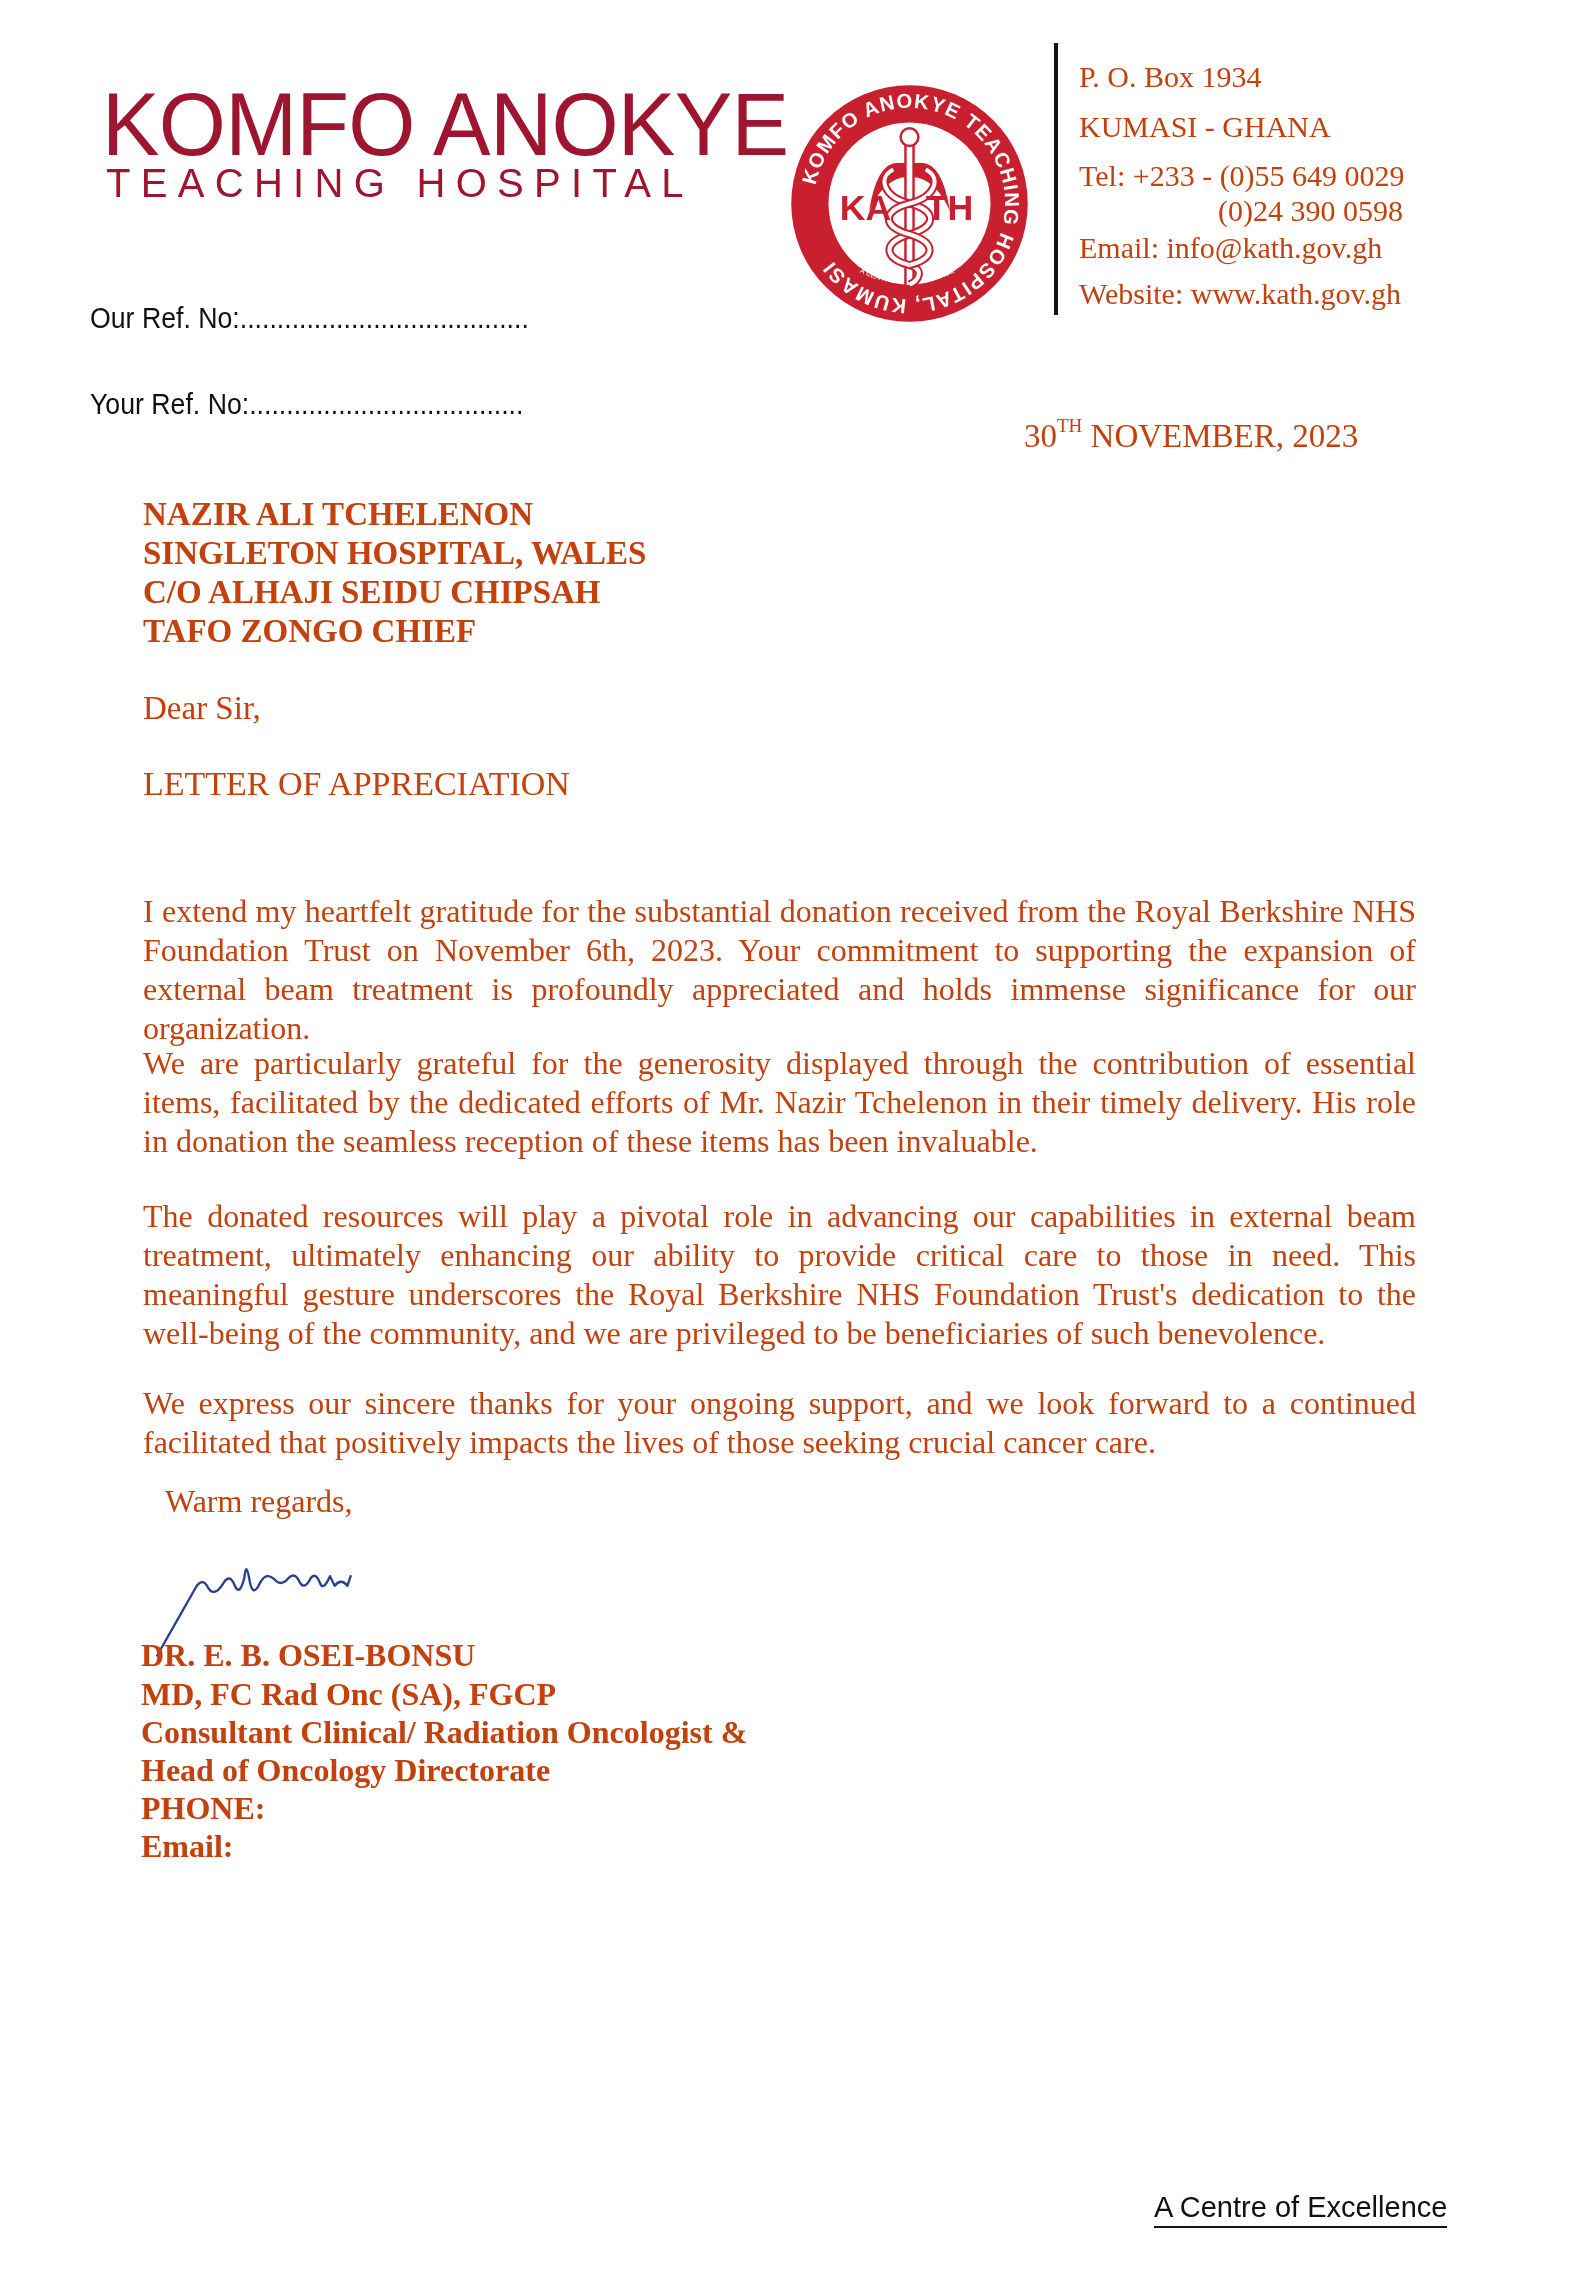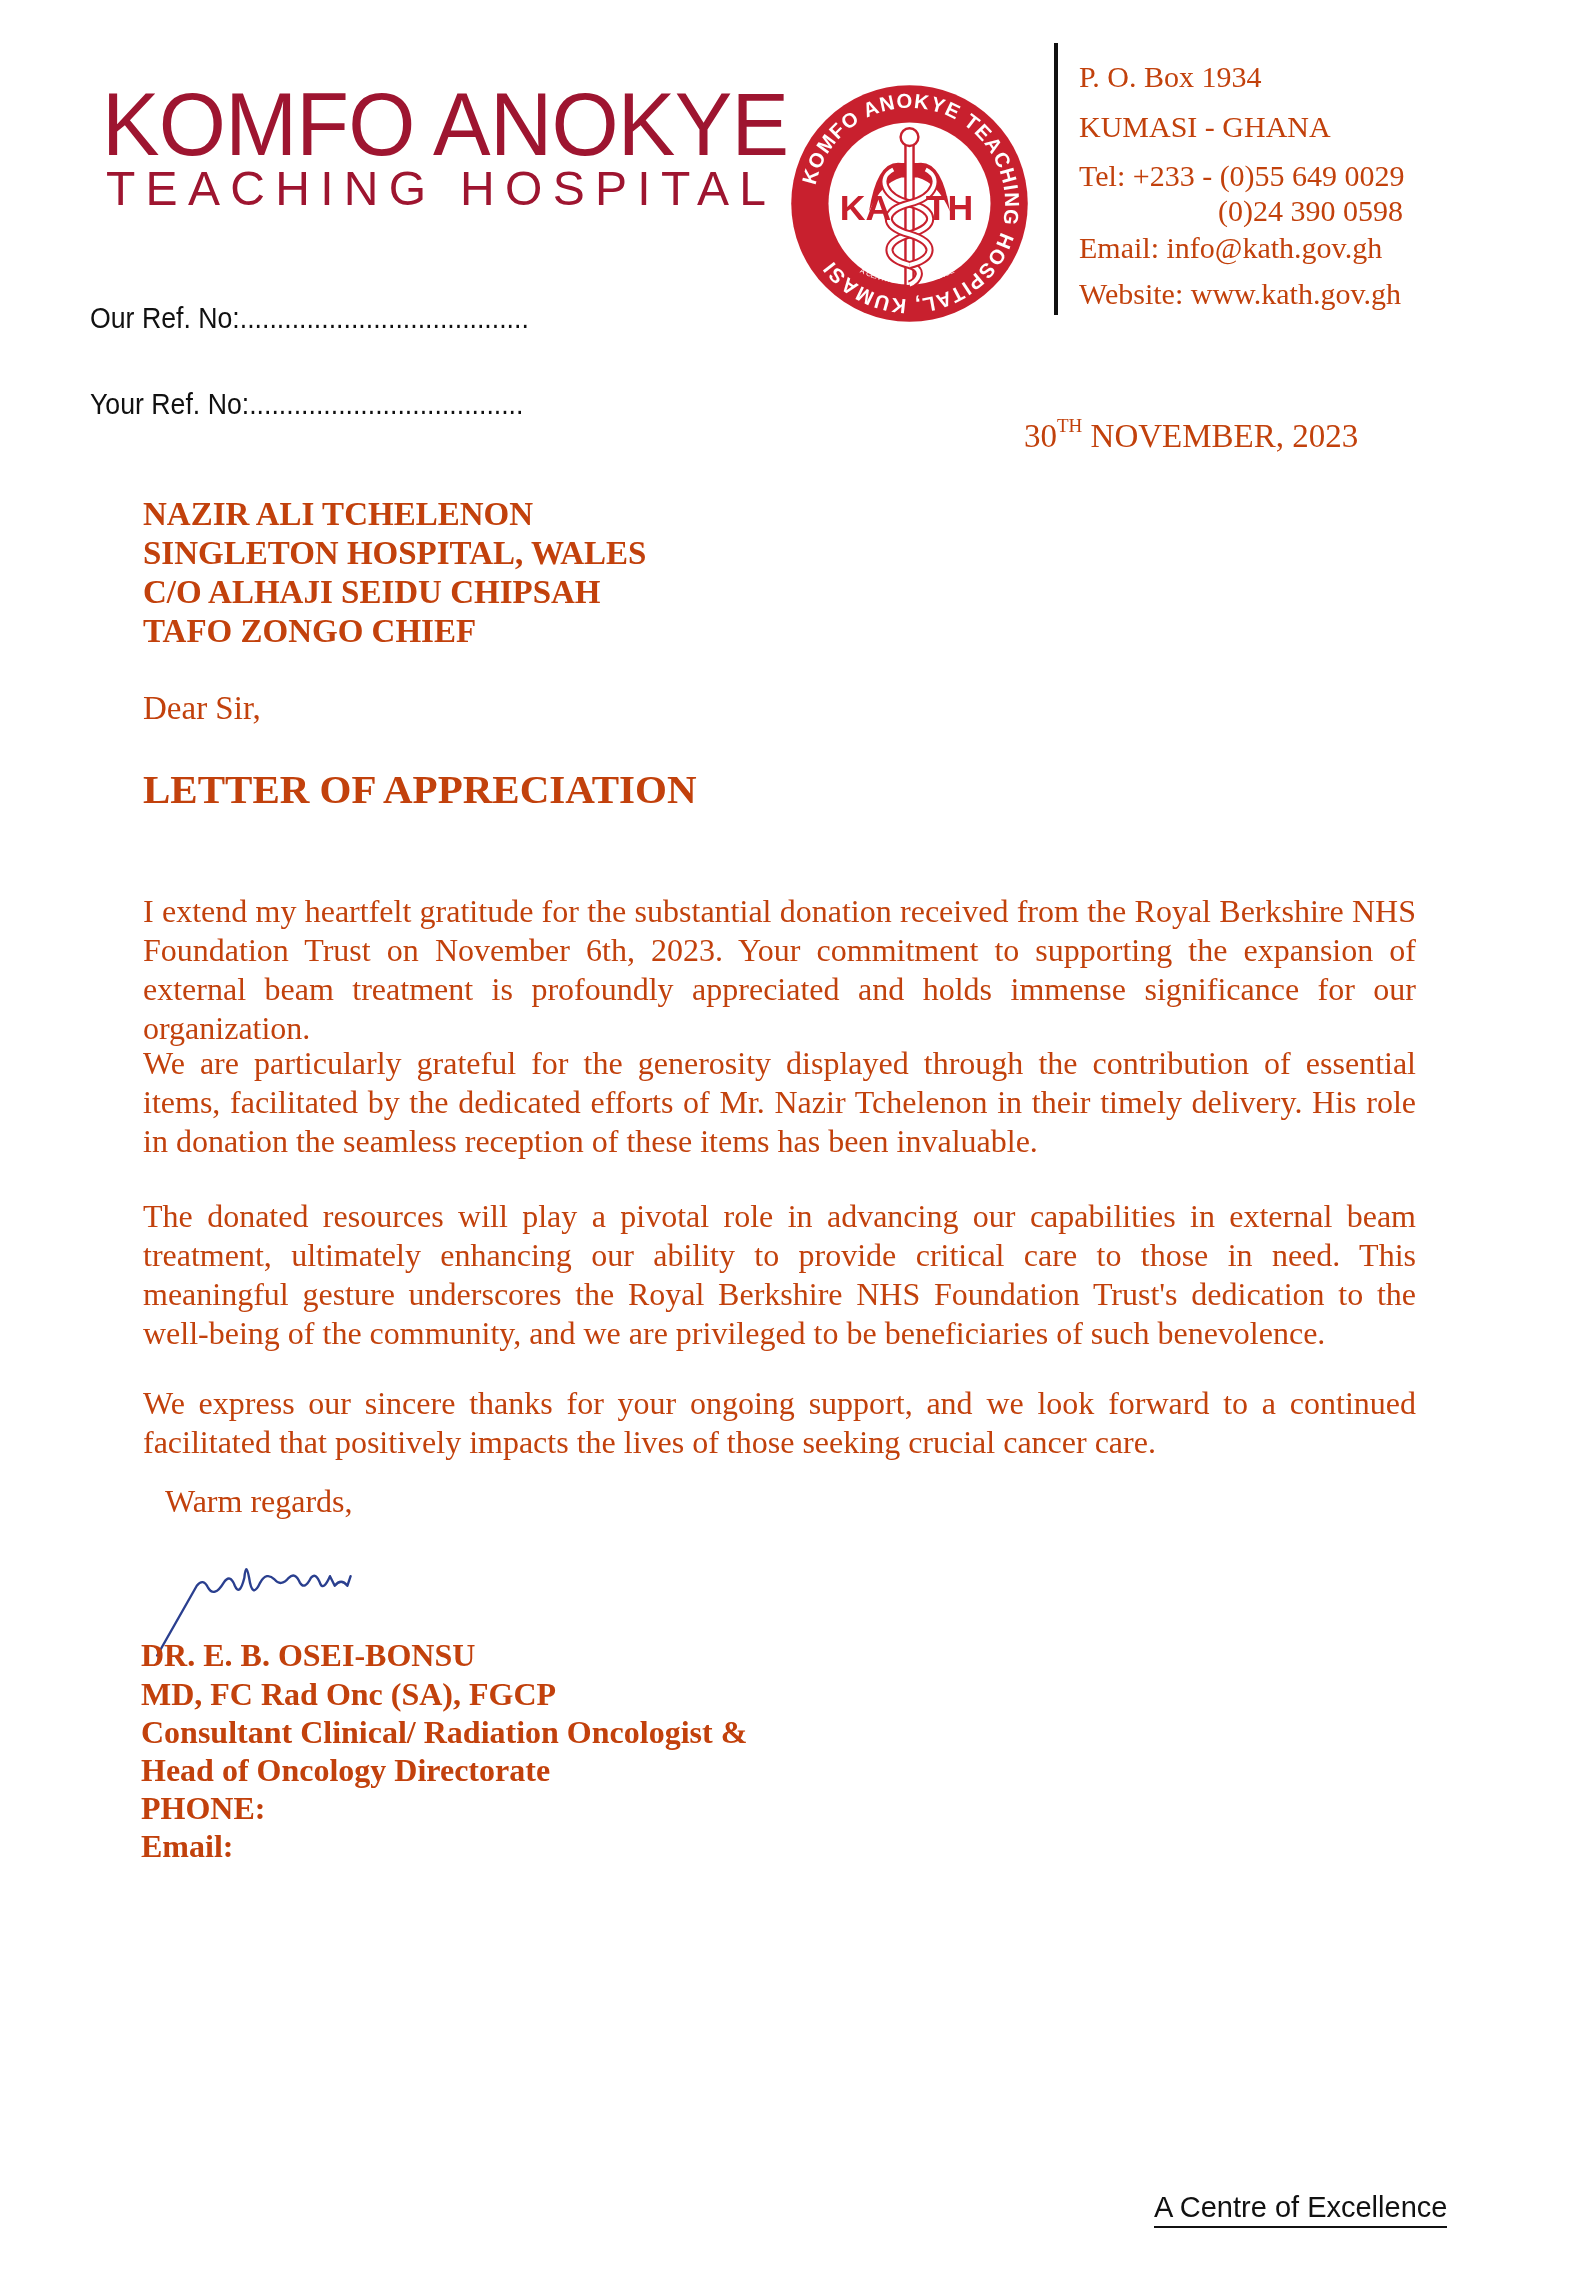--- a/index.html
+++ b/index.html
@@ -1,32 +1,32 @@
 <!DOCTYPE html>
 <html style="font-size:12.7px"><head>
 <meta charset="utf-8">
 <style>
   html, body { margin:0; padding:0; background:#ffffff; }
   body { width:1590px; height:2295px; position:relative; overflow:hidden; }
   .abs { position:absolute; }
   .serif { font-family:"Liberation Serif", "DejaVu Serif", serif; color:#c2410c; }
   .sans { font-family:"Liberation Sans", "DejaVu Sans", sans-serif; }
   #org-name { left:102px; top:73px; font-size:89px; color:#9e1530; letter-spacing:-0.8px; white-space:nowrap; transform:scaleX(0.97); transform-origin:left top; }
-  #org-sub { left:106px; top:161px; font-size:48px; color:#9e1530; letter-spacing:10.3px; white-space:nowrap; }
+  #org-sub { left:106px; top:161px; font-size:40px; color:#9e1530; letter-spacing:10.3px; white-space:nowrap; }
   .ref { left:90px; font-size:29px; color:#111; white-space:nowrap; transform:scaleX(0.92); transform-origin:left top; }
   #our-ref { top:302px; }
   #your-ref { top:388px; }
   #logo { left:788px; top:82px; width:243px; height:243px; }
   #divider { left:1054px; top:43px; width:4px; height:272px; background:#111; }
   .addr { left:1079px; font-size:30px; white-space:nowrap; }
   #date { left:1024px; top:418px; font-size:33px; white-space:nowrap; }
   #date sup { font-size:19px; vertical-align:top; position:relative; top:-3.2px; }
   .recip { left:143px; font-size:33px; font-weight:bold; white-space:nowrap; }
   #salutation { left:143px; top:690px; font-size:33px; }
-  #subject { left:143px; top:765px; font-size:41px; font-weight:bold; }
+  #subject { left:143px; top:765px; font-size:34px; font-weight:normal; }
   .para { left:143px; width:1273px; font-size:32px; line-height:39px; text-align:justify;margin-top:11px; }
   #p1 { top:881px; }
   #p2 { top:1033px; }
   #p3 { top:1186px; }
   #p4 { top:1373px; }
   #closing { left:141px; top:1483px; font-size:32px;margin-left:24px; }
   #signature { left:141px; top:1554px; width:286px; height:111px; }
   .sig { left:141px; font-size:32px; font-weight:bold; white-space:nowrap; }
   #footer { left:1154px; top:2191px; font-size:29px; color:#111; white-space:nowrap; border-bottom:2.4px solid #111; padding-bottom:1.6px; }
 </style>

